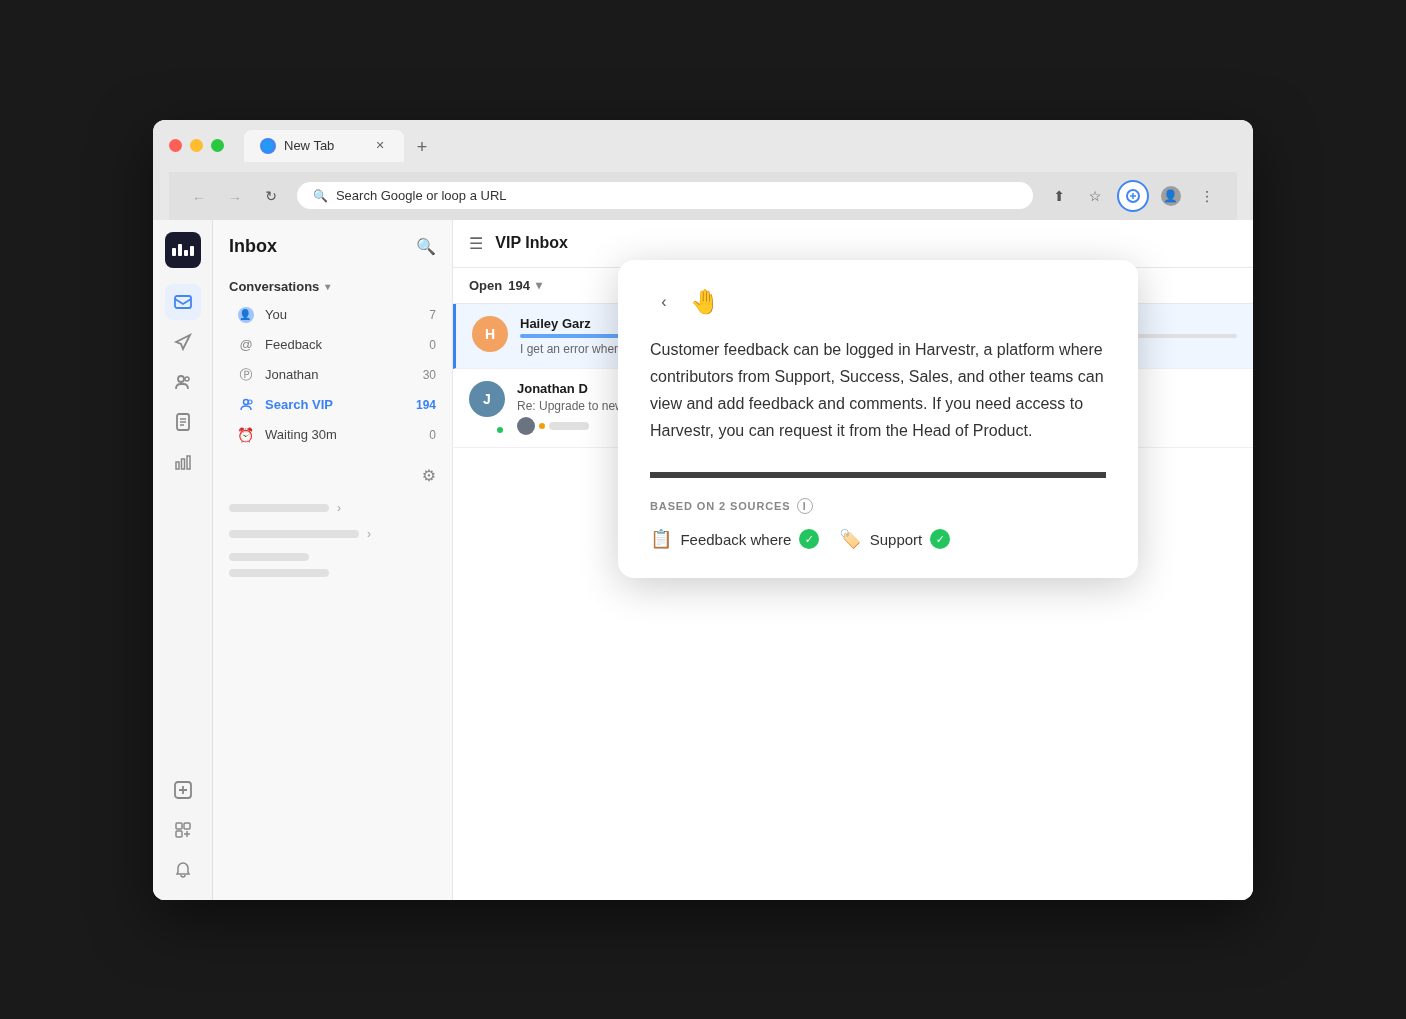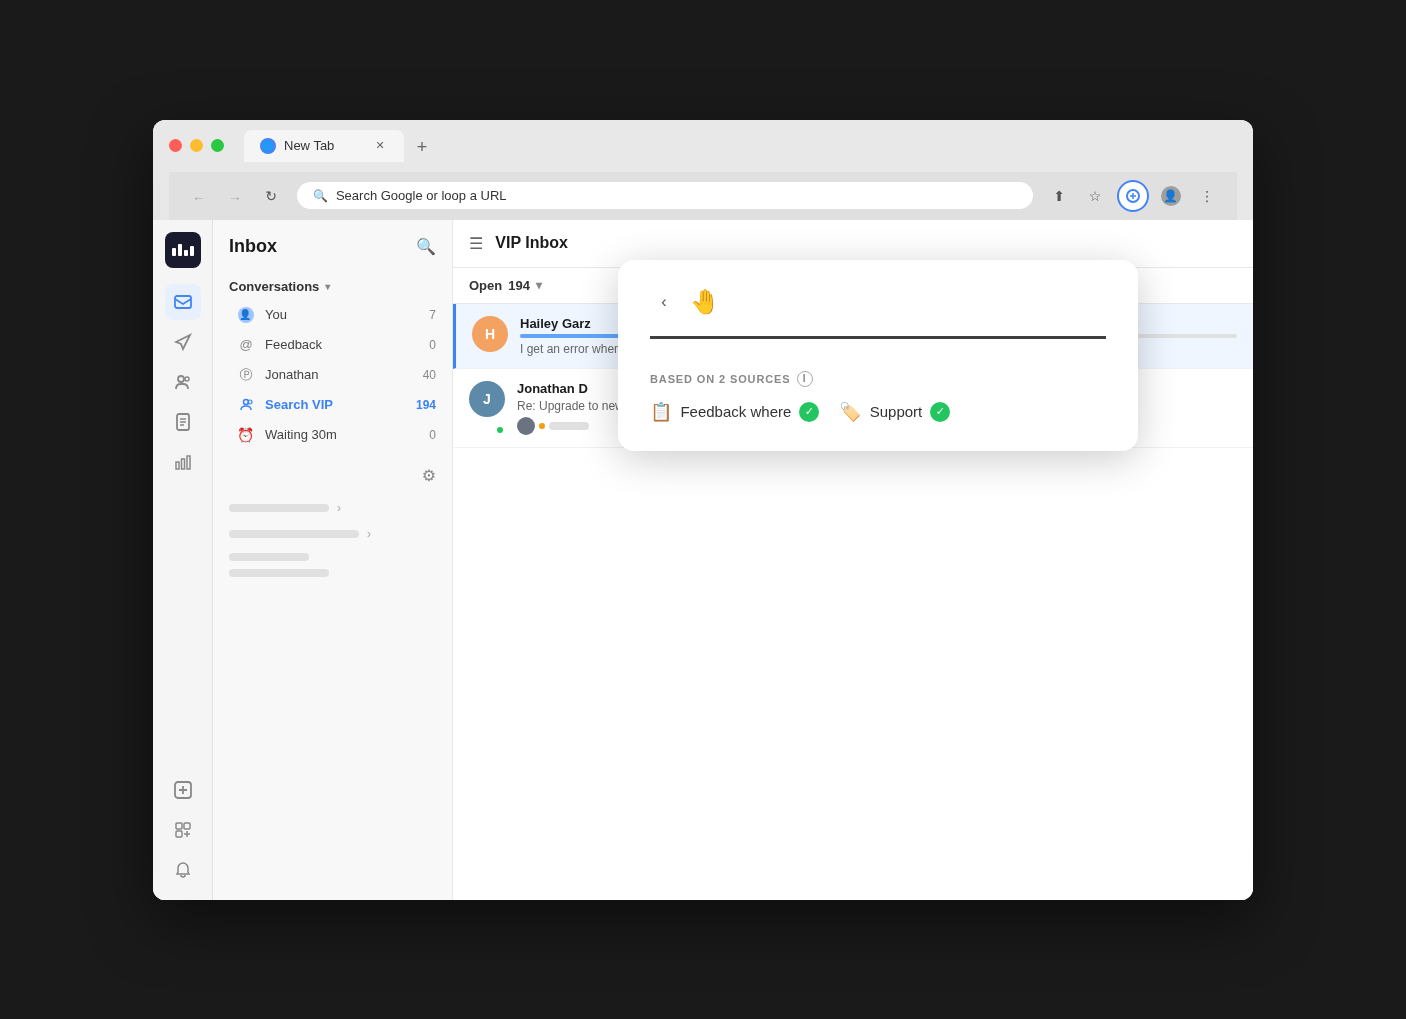--- a/index.html
+++ b/index.html
@@ -520,22 +520,22 @@
     }
 
     .knowledge-body {
       font-size: 16px;
       line-height: 1.7;
       color: #333;
       margin-bottom: 28px;
     }
 
     .sources-section {
-      border-top: 3px solid #404040;
-      padding-top: 32px;
+      border-top: 6px solid #404040;
+      padding-top: 20px;
     }
 
     .sources-label {
       font-size: 11px;
       font-weight: 700;
       color: #888;
       letter-spacing: 0.08em;
       text-transform: uppercase;
       display: flex;
       align-items: center;
@@ -732,21 +732,21 @@
 
         <div class="sidebar-nav-item">
           <div class="sidebar-nav-icon" style="font-size:13px;color:#888;">@</div>
           <span>Feedback</span>
           <span class="nav-count">0</span>
         </div>
 
         <div class="sidebar-nav-item">
           <div class="sidebar-nav-icon" style="font-size:13px;color:#888;">Ⓟ</div>
           <span>Jonathan</span>
-          <span class="nav-count">40</span>
+          <span class="nav-count">30</span>
         </div>
 
         <div class="sidebar-nav-item active">
           <div class="sidebar-nav-icon">
             <svg width="16" height="16" viewBox="0 0 16 16" fill="none">
               <circle cx="8" cy="5" r="2.5" stroke="#3b82f6" stroke-width="1.5"></circle>
               <path d="M3 13c0-2.5 2-4 5-4s5 1.5 5 4" stroke="#3b82f6" stroke-width="1.5"></path>
               <circle cx="12" cy="5" r="2" stroke="#3b82f6" stroke-width="1.2"></circle>
             </svg>
           </div>
@@ -828,20 +828,21 @@
         </div>
       </div>
 
       <div class="knowledge-panel">
         <div class="knowledge-card">
           <div class="knowledge-header">
             <div class="back-btn">‹</div>
             <span class="knowledge-icon">🤚</span>
           </div>
 
+          <div class="knowledge-body">Customer feedback can be logged in Harvestr, a platform where contributors from Support, Success, Sales, and other teams can view and add feedback and comments. If you need access to Harvestr, you can request it from the Head of Product.</div>
 
           <div class="sources-section">
             <div class="sources-label">
               <span>BASED ON 2 SOURCES</span>
               <div class="info-icon">i</div>
             </div>
             <div class="sources-list">
               <div class="source-item">
                 <span class="source-icon">📋</span>
                 <span>Feedback where</span>

